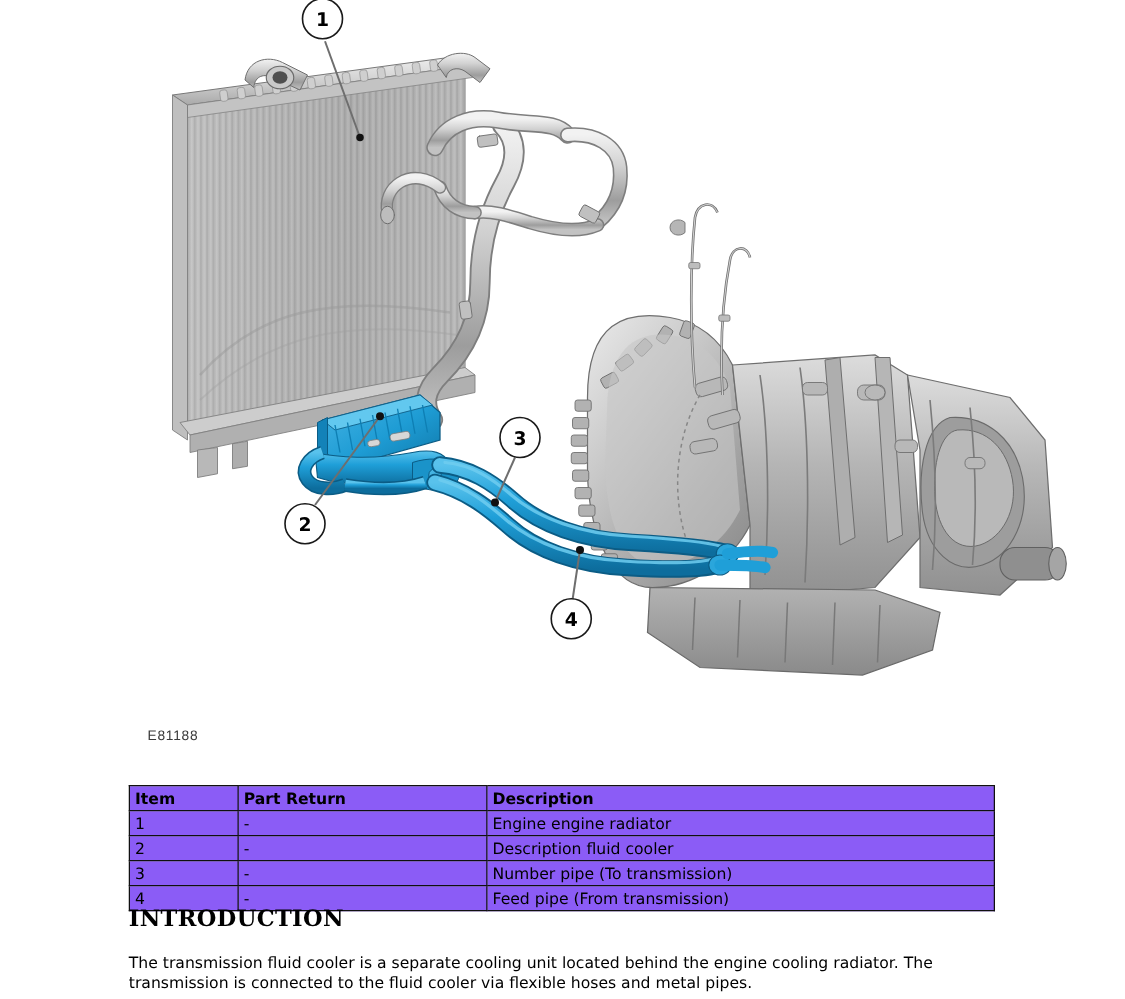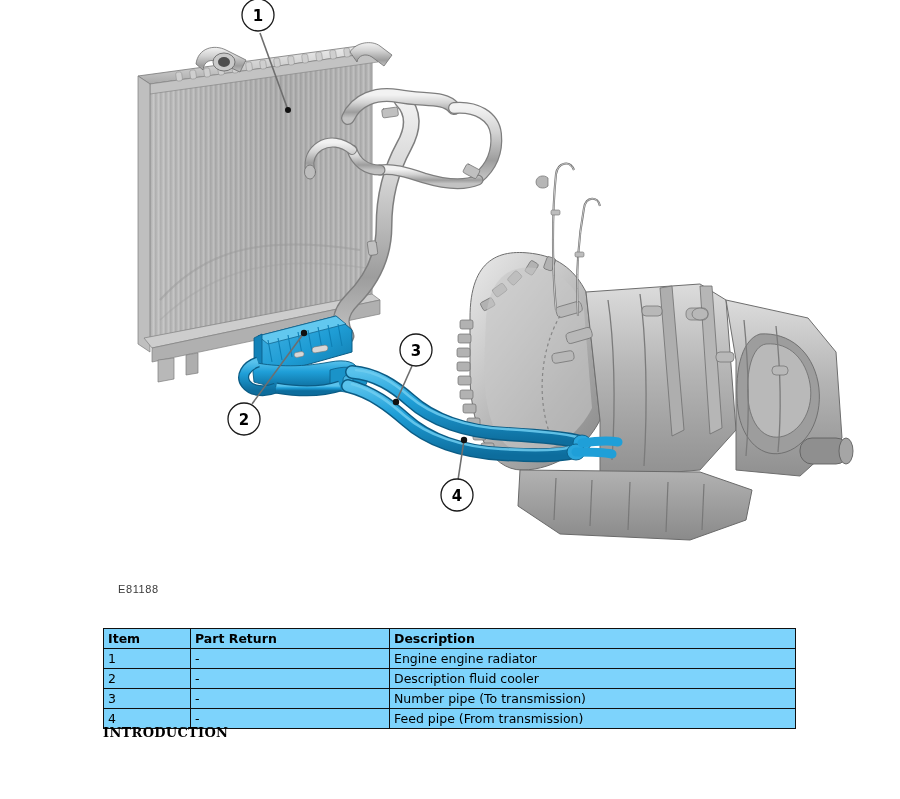--- a/index.html
+++ b/index.html
@@ -53,38 +53,38 @@
   }
   .parts-table th,
   .parts-table td {
     border: 1px solid #101010;
     padding: 1px 4px 2px 4px;
     text-align: left;
     vertical-align: middle;
     height: 16px;
     line-height: 15px;
     font-weight: normal;
-    background: #7dd3fc;
+    background: #8b5cf6;
   }
   .parts-table th {
     font-weight: bold;
     font-size: 12.5px;
   }
   .col-item   { width: 78px; }
   .col-part   { width: 190px; }
   .col-desc   { width: auto; }
 
   
   .section-heading {
     position: absolute;
     left: 103px;
     top: 725px;
     font-family: "DejaVu Serif", serif;
     font-weight: bold;
-    font-size: 13px;
+    font-size: 18px;
     letter-spacing: 0.3px;
   }
   .body-copy {
     position: absolute;
     left: 103px;
     top: 762px;
     width: 660px;
     font-size: 12.5px;
     line-height: 16px;
   }
@@ -447,14 +447,15 @@
       </tr>
       <tr>
         <td>4</td>
         <td>-</td>
         <td>Feed pipe (From transmission)</td>
       </tr>
     </tbody>
   </table>
 
   <div class="section-heading">INTRODUCTION</div>
+  <div class="body-copy">The transmission fluid cooler is a separate cooling unit located behind the engine cooling radiator. The transmission is connected to the fluid cooler via flexible hoses and metal pipes.</div>
 
 </div>
 
 </body></html>

